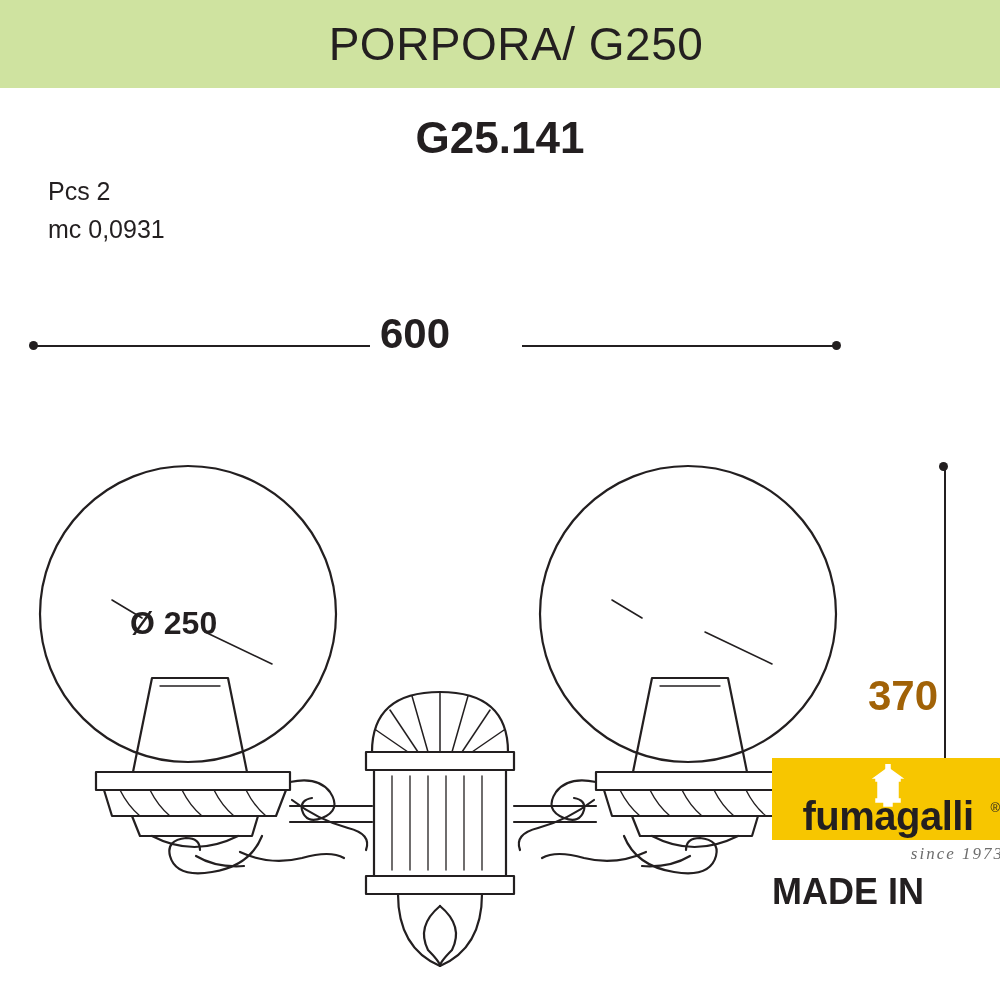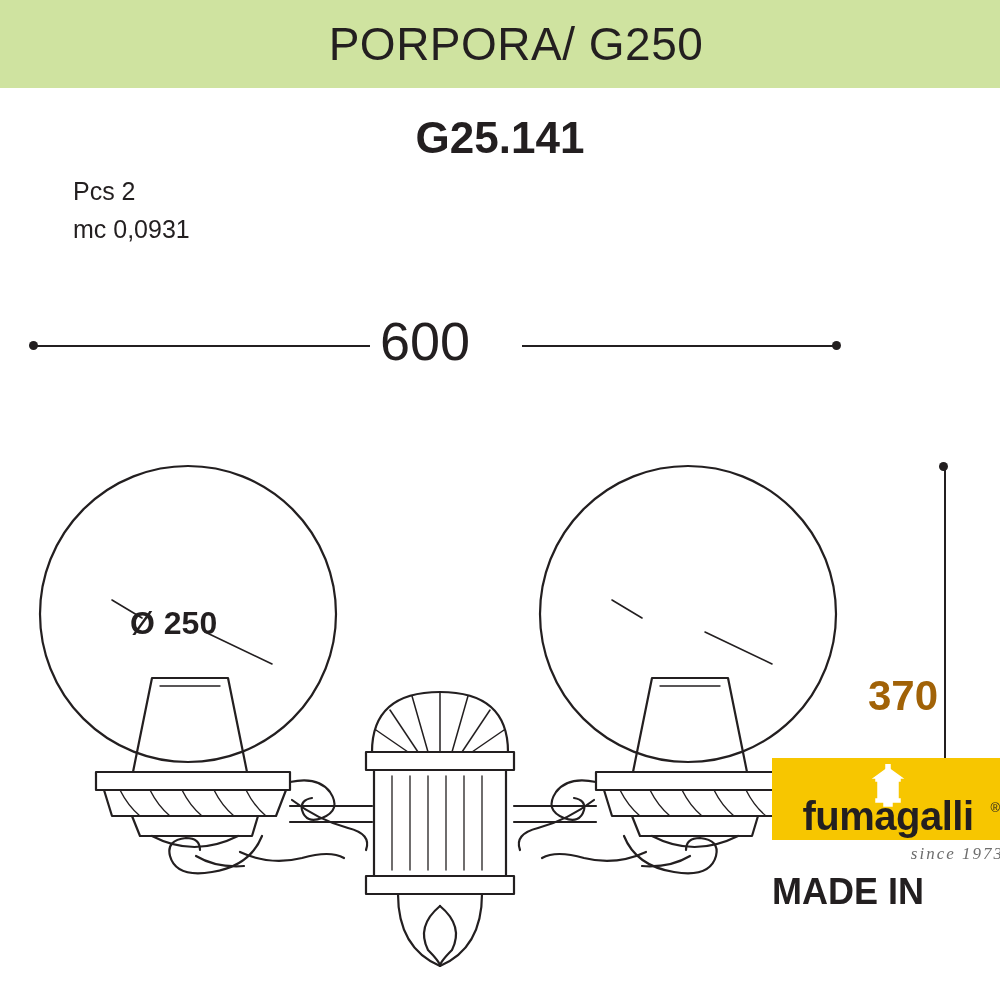--- a/index.html
+++ b/index.html
@@ -55,29 +55,29 @@
 
   
   .specs {
     position: absolute;
     left: 48px;
     top: 172px;
     font-size: 25px;
     line-height: 38px;
     color: #231f20;
   }
-  .specs div { white-space: nowrap; margin-left: 25px; }
+  .specs div { white-space: nowrap; }
 
   
   .dim-width-label {
     position: absolute;
     left: 380px;
     top: 310px;
-    font-size: 54px;
-    font-weight: 400;
+    font-size: 42px;
+    font-weight: 700;
     color: #231f20;
   }
   .dim-width-line {
     position: absolute;
     left: 30px;
     top: 345px;
     width: 810px;
     height: 1px;
   }
   .dim-width-line .bar {

